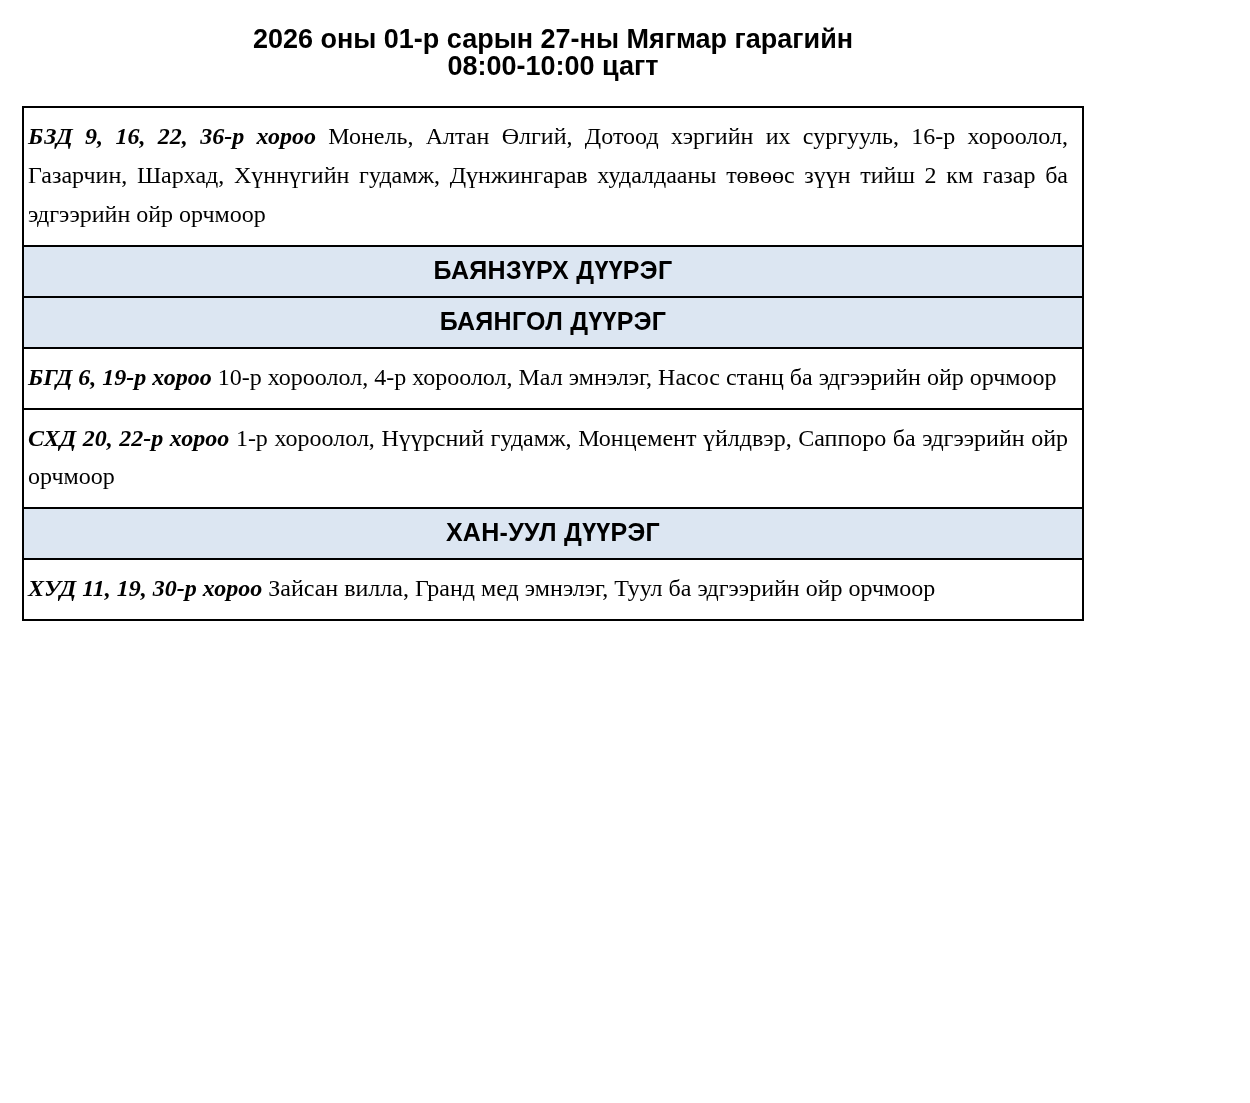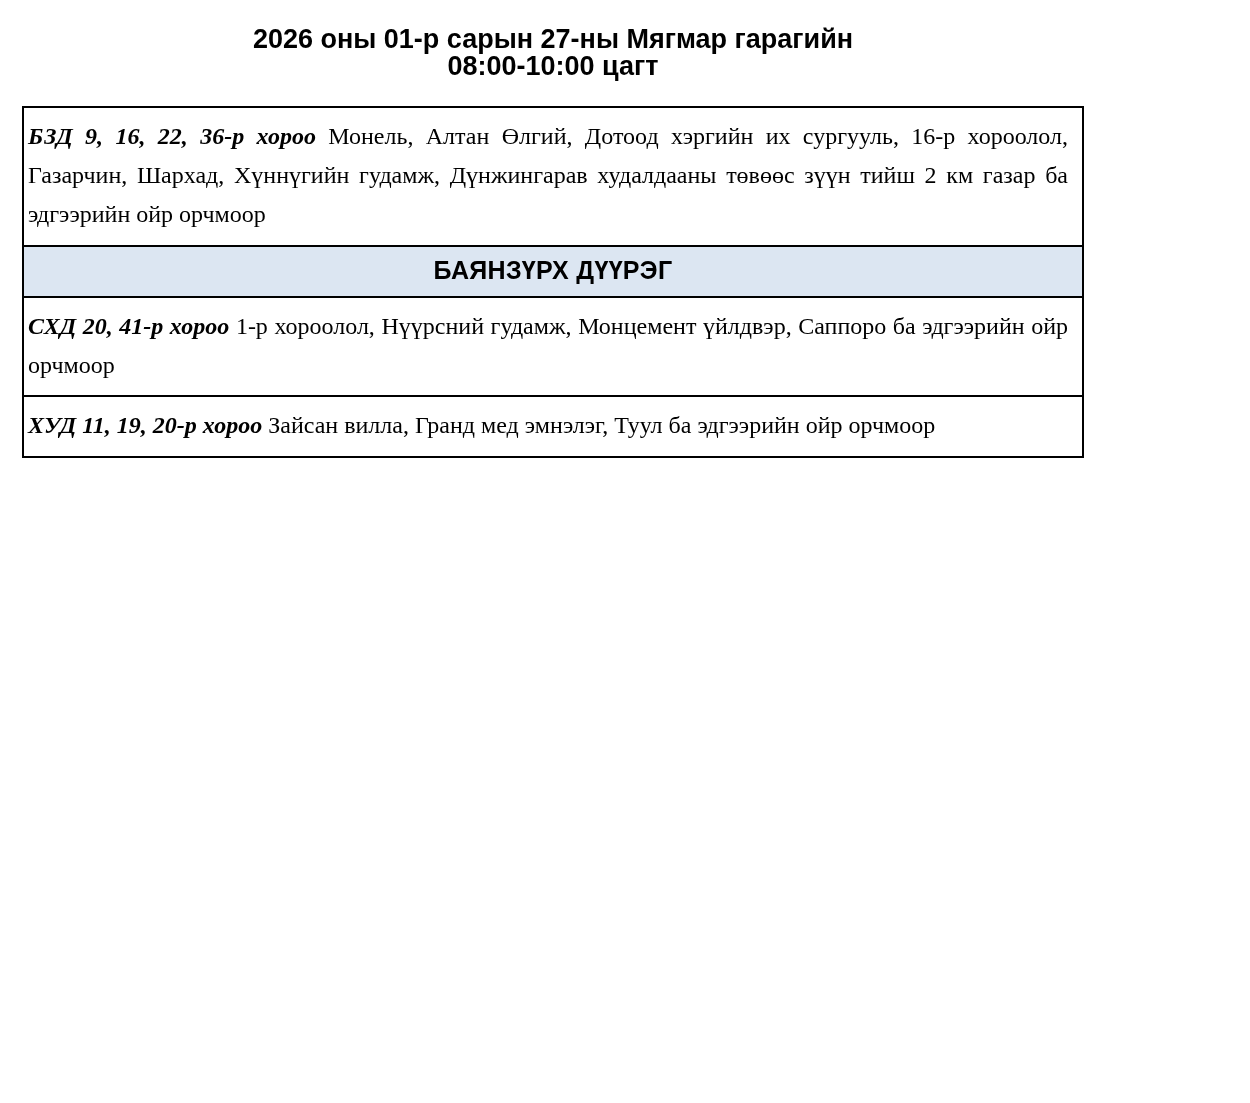--- a/index.html
+++ b/index.html
@@ -83,27 +83,38 @@
     <div class="row">
       <div class="district-body">
         <span class="khoroo">БЗД 9, 16, 22, 36-р хороо</span><span class="places"> Монель, Алтан Өлгий, Дотоод хэргийн их сургууль, 16-р хороолол, Газарчин, Шархад, Хүннүгийн гудамж, Дүнжингарав худалдааны төвөөс зүүн тийш 2 км газар ба эдгээрийн ойр орчмоор</span>
       </div>
     </div>
 
     <div class="row">
       <div class="district-header">БАЯНЗҮРХ ДҮҮРЭГ</div>
     </div>
 
-
+    <div class="row">
+      <div class="district-header">БАЯНГОЛ ДҮҮРЭГ</div>
+    </div>
     <div class="row">
       <div class="district-body">
-        <span class="khoroo">СХД 20, 41-р хороо</span><span class="places"> 1-р хороолол, Нүүрсний гудамж, Монцемент үйлдвэр, Саппоро ба эдгээрийн ойр орчмоор</span>
+        <span class="khoroo">БГД 6, 19-р хороо</span><span class="places"> 10-р хороолол, 4-р хороолол, Мал эмнэлэг, Насос станц ба эдгээрийн ойр орчмоор</span>
       </div>
     </div>
 
     <div class="row">
       <div class="district-body">
-        <span class="khoroo">ХУД 11, 19, 20-р хороо</span><span class="places"> Зайсан вилла, Гранд мед эмнэлэг, Туул ба эдгээрийн ойр орчмоор</span>
+        <span class="khoroo">СХД 20, 22-р хороо</span><span class="places"> 1-р хороолол, Нүүрсний гудамж, Монцемент үйлдвэр, Саппоро ба эдгээрийн ойр орчмоор</span>
+      </div>
+    </div>
+
+    <div class="row">
+      <div class="district-header">ХАН-УУЛ ДҮҮРЭГ</div>
+    </div>
+    <div class="row">
+      <div class="district-body">
+        <span class="khoroo">ХУД 11, 19, 30-р хороо</span><span class="places"> Зайсан вилла, Гранд мед эмнэлэг, Туул ба эдгээрийн ойр орчмоор</span>
       </div>
     </div>
 
   </div>
 </div>
 
 </body></html>

